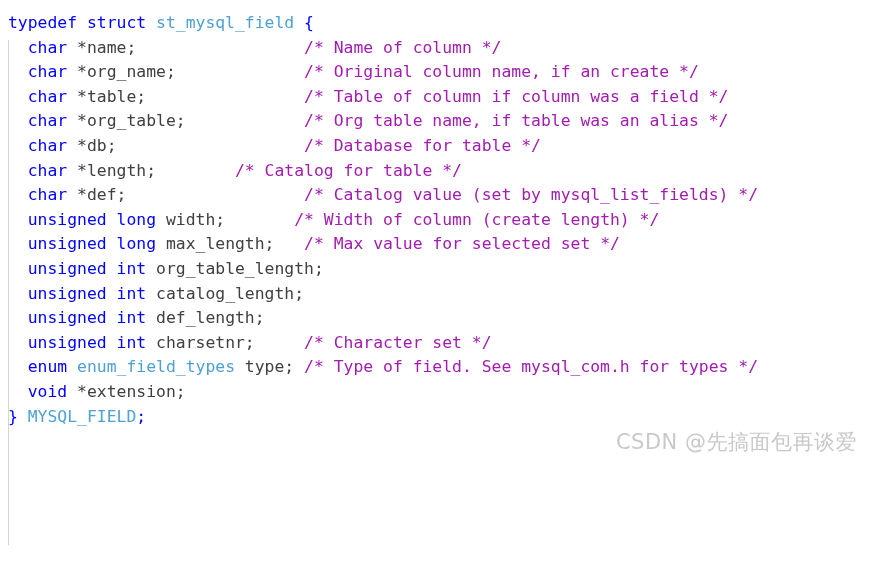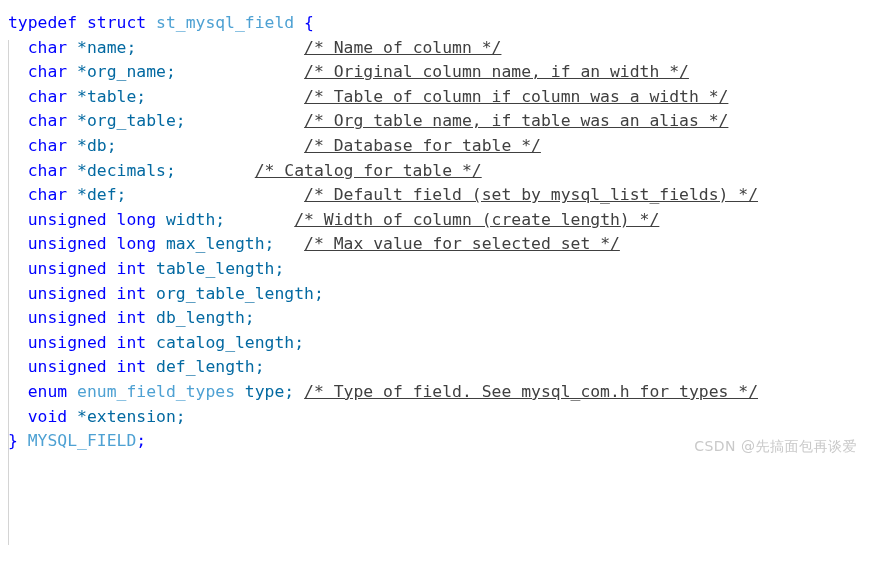--- a/index.html
+++ b/index.html
@@ -45,60 +45,59 @@
     font-size: 16.4px;
     white-space: pre;
     padding-left: 8px;
     letter-spacing: 0px;
     color: #000000;
   }
 
   
   .tok-kw   { color: #0000ff; }
   .tok-type { color: #4ea1d3; }
-  .tok-id   { color: #0369a1; }
-  .tok-cmt  { color: #404040; text-decoration: underline; }
+  .tok-id   { color: #404040; }
+  .tok-cmt  { color: #a21caf; }
   .tok-pun  { color: #0000ff; }
 
   #watermark {
     position: absolute;
     right: 14px;
     bottom: 8px;
     font-family: "DejaVu Sans", "Liberation Sans", sans-serif;
-    font-size: 14px;
+    font-size: 21px;
     color: #c9c9c9;
     letter-spacing: 0.5px;
     white-space: nowrap;
     user-select: none;
     margin-left: 24px;
   }
 </style>
 </head>
 <body>
 
 <div id="code-editor">
 
   <div id="indent-guide"></div>
 
   <div id="code-lines">
       <div class="code-line"><span class="tok-kw">typedef</span><span class="tok-id"> </span><span class="tok-kw">struct</span><span class="tok-id"> </span><span class="tok-type">st_mysql_field</span><span class="tok-id"> </span><span class="tok-pun">{</span></div>
       <div class="code-line"><span class="tok-id">  </span><span class="tok-kw">char</span><span class="tok-id"> *name;                 </span><span class="tok-cmt">/* Name of column */</span></div>
-      <div class="code-line"><span class="tok-id">  </span><span class="tok-kw">char</span><span class="tok-id"> *org_name;             </span><span class="tok-cmt">/* Original column name, if an width */</span></div>
-      <div class="code-line"><span class="tok-id">  </span><span class="tok-kw">char</span><span class="tok-id"> *table;                </span><span class="tok-cmt">/* Table of column if column was a width */</span></div>
+      <div class="code-line"><span class="tok-id">  </span><span class="tok-kw">char</span><span class="tok-id"> *org_name;             </span><span class="tok-cmt">/* Original column name, if an create */</span></div>
+      <div class="code-line"><span class="tok-id">  </span><span class="tok-kw">char</span><span class="tok-id"> *table;                </span><span class="tok-cmt">/* Table of column if column was a field */</span></div>
       <div class="code-line"><span class="tok-id">  </span><span class="tok-kw">char</span><span class="tok-id"> *org_table;            </span><span class="tok-cmt">/* Org table name, if table was an alias */</span></div>
       <div class="code-line"><span class="tok-id">  </span><span class="tok-kw">char</span><span class="tok-id"> *db;                   </span><span class="tok-cmt">/* Database for table */</span></div>
-      <div class="code-line"><span class="tok-id">  </span><span class="tok-kw">char</span><span class="tok-id"> *decimals;        </span><span class="tok-cmt">/* Catalog for table */</span></div>
-      <div class="code-line"><span class="tok-id">  </span><span class="tok-kw">char</span><span class="tok-id"> *def;                  </span><span class="tok-cmt">/* Default field (set by mysql_list_fields) */</span></div>
+      <div class="code-line"><span class="tok-id">  </span><span class="tok-kw">char</span><span class="tok-id"> *length;        </span><span class="tok-cmt">/* Catalog for table */</span></div>
+      <div class="code-line"><span class="tok-id">  </span><span class="tok-kw">char</span><span class="tok-id"> *def;                  </span><span class="tok-cmt">/* Catalog value (set by mysql_list_fields) */</span></div>
       <div class="code-line"><span class="tok-id">  </span><span class="tok-kw">unsigned</span><span class="tok-id"> </span><span class="tok-kw">long</span><span class="tok-id"> width;       </span><span class="tok-cmt">/* Width of column (create length) */</span></div>
       <div class="code-line"><span class="tok-id">  </span><span class="tok-kw">unsigned</span><span class="tok-id"> </span><span class="tok-kw">long</span><span class="tok-id"> max_length;   </span><span class="tok-cmt">/* Max value for selected set */</span></div>
-      <div class="code-line"><span class="tok-id">  </span><span class="tok-kw">unsigned</span><span class="tok-id"> </span><span class="tok-kw">int</span><span class="tok-id"> table_length;</span></div>
       <div class="code-line"><span class="tok-id">  </span><span class="tok-kw">unsigned</span><span class="tok-id"> </span><span class="tok-kw">int</span><span class="tok-id"> org_table_length;</span></div>
-      <div class="code-line"><span class="tok-id">  </span><span class="tok-kw">unsigned</span><span class="tok-id"> </span><span class="tok-kw">int</span><span class="tok-id"> db_length;</span></div>
       <div class="code-line"><span class="tok-id">  </span><span class="tok-kw">unsigned</span><span class="tok-id"> </span><span class="tok-kw">int</span><span class="tok-id"> catalog_length;</span></div>
       <div class="code-line"><span class="tok-id">  </span><span class="tok-kw">unsigned</span><span class="tok-id"> </span><span class="tok-kw">int</span><span class="tok-id"> def_length;</span></div>
+      <div class="code-line"><span class="tok-id">  </span><span class="tok-kw">unsigned</span><span class="tok-id"> </span><span class="tok-kw">int</span><span class="tok-id"> charsetnr;     </span><span class="tok-cmt">/* Character set */</span></div>
       <div class="code-line"><span class="tok-id">  </span><span class="tok-kw">enum</span><span class="tok-id"> </span><span class="tok-type">enum_field_types</span><span class="tok-id"> type; </span><span class="tok-cmt">/* Type of field. See mysql_com.h for types */</span></div>
       <div class="code-line"><span class="tok-id">  </span><span class="tok-kw">void</span><span class="tok-id"> *extension;</span></div>
       <div class="code-line"><span class="tok-pun">}</span><span class="tok-id"> </span><span class="tok-type">MYSQL_FIELD</span><span class="tok-pun">;</span></div>
     </div>
 
   <div id="watermark">CSDN @先搞面包再谈爱</div>
 
 </div>
 
 </body></html>

